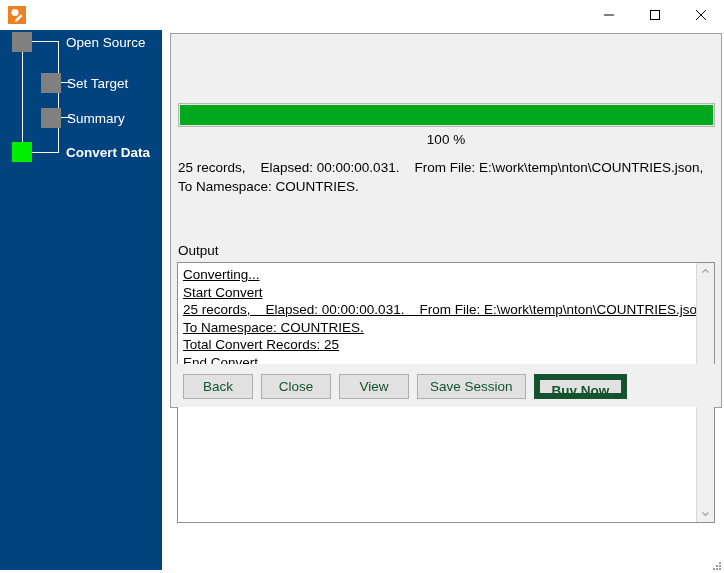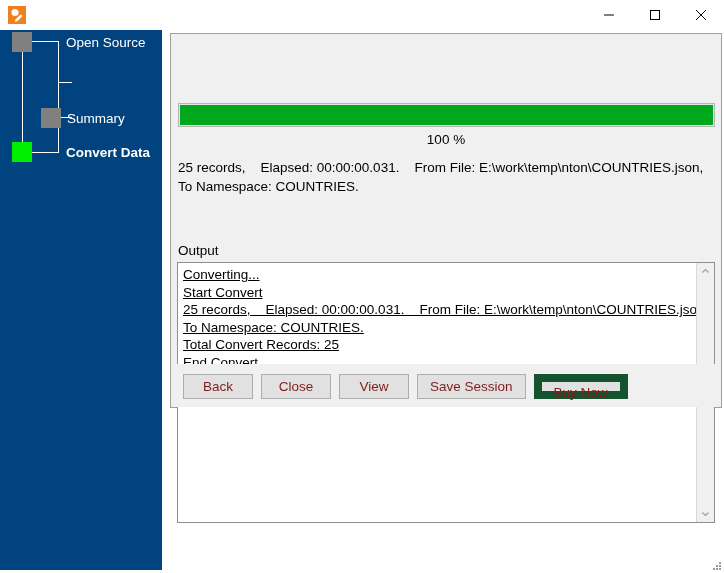--- a/index.html
+++ b/index.html
@@ -199,34 +199,34 @@
     box-sizing: border-box;
   }
   .btn {
     height: 25px;
     min-width: 70px;
     padding: 0 12px;
     background: #e1e1e1;
     border: 1px solid #adadad;
     font-family: "Liberation Sans", sans-serif;
     font-size: 13.5px;
-    color: #7f1d1d;
+    color: #14532d;
     cursor: default;
     box-sizing: border-box;
     line-height: 23px;
     text-align: center;
   }
   .btn.disabled {
     color: #a0a0a0;
     background: #e1e1e1;
     border-color: #d0d0d0;
   }
   .btn.focused {
-    border: 8px solid #14532d;
-    font-weight: normal;
+    border: 6px solid #14532d;
+    font-weight: bold;
     background: #e1e1e1;
     line-height: 21px;
   }
 
   .resize-grip {
     position: absolute;
     right: 2px; bottom: 2px;
     width: 12px; height: 12px;
   }
 </style>
@@ -272,20 +272,24 @@
       <div class="connector" style="left:58px; top:11px; width:1px; height:112px;"></div>
       <div class="connector" style="left:58px; top:52px; width:14px; height:1px;"></div>
       <div class="connector" style="left:58px; top:87px; width:14px; height:1px;"></div>
       <div class="connector" style="left:32px; top:122px; width:27px; height:1px;"></div>
 
       <div class="nav-item" style="left:12px; top:2px;">
         <span class="nav-box"></span>
         <span class="nav-label" style="margin-left:34px;">Open Source</span>
       </div>
 
+      <div class="nav-item" style="left:31px; top:43px;">
+        <span class="nav-box" style="margin-left:10px;"></span>
+        <span class="nav-label" style="margin-left:6px;">Set Target</span>
+      </div>
 
       <div class="nav-item" style="left:31px; top:78px;">
         <span class="nav-box" style="margin-left:10px;"></span>
         <span class="nav-label" style="margin-left:6px;">Summary</span>
       </div>
 
       <div class="nav-item" style="left:12px; top:112px;">
         <span class="nav-box active"></span>
         <span class="nav-label bold" style="margin-left:34px;text-align:right;">Convert Data</span>
       </div>

